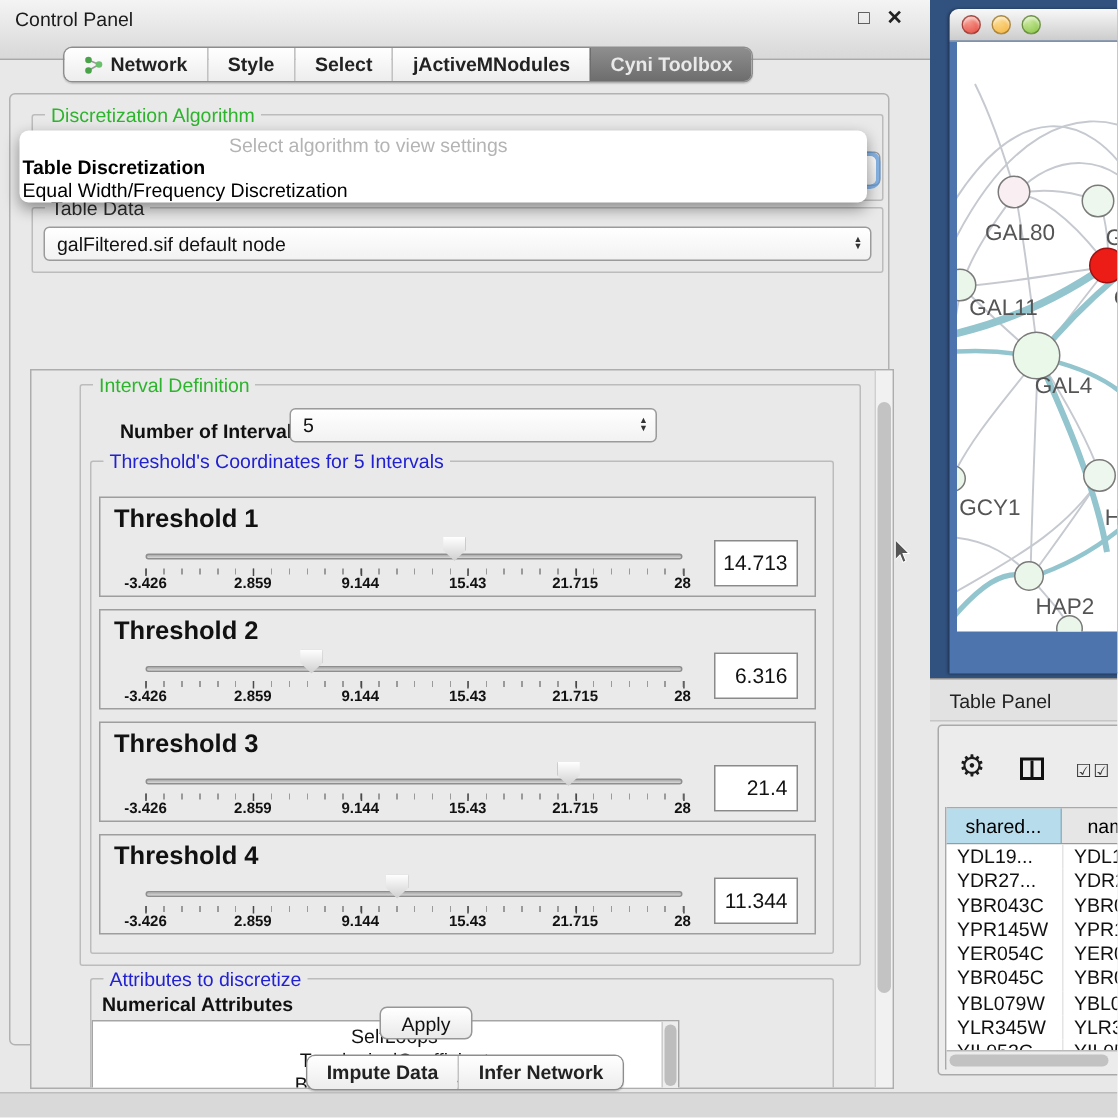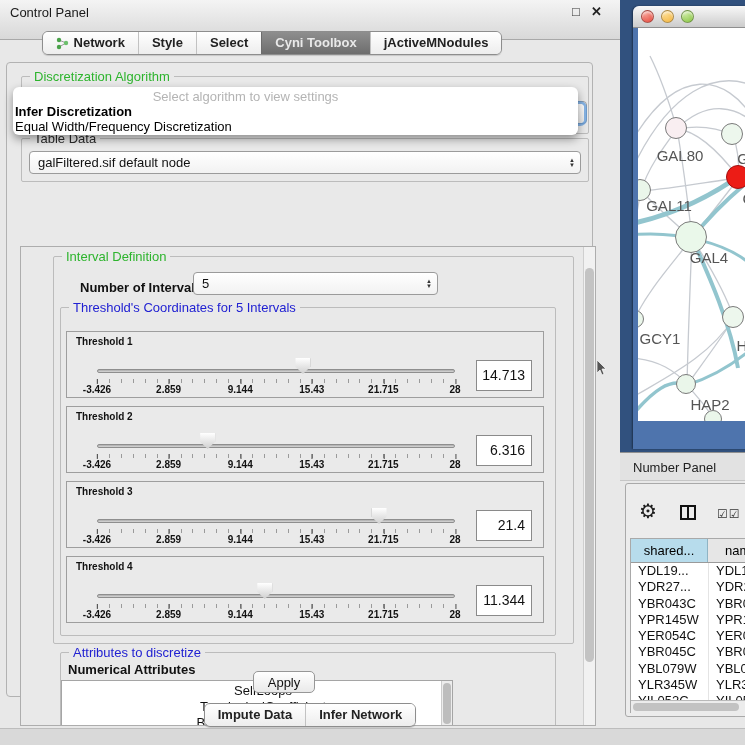--- a/index.html
+++ b/index.html
@@ -49,21 +49,21 @@
   .popup .opt2{position:absolute;left:2px;top:32px;color:#000;}
 
   
   .viewport{position:absolute;left:13px;top:183px;width:576px;height:480px;
     border:1px solid #adadad;overflow:hidden;background:#e9e9e9;}
   .vscroll{position:absolute;right:0;top:0;width:12px;height:100%;background:#f1f1f1;border-left:1px solid #cfcfcf;}
   .vscroll .thumb{position:absolute;left:1px;width:9px;border-radius:5px;background:#c3c3c3;}
 
   
   .th-panel{position:absolute;left:45px;width:478px;height:67px;background:#eaeaea;border:1px solid #9e9e9e;}
-  .th-title{position:absolute;left:9px;top:4px;font-size:10px;font-weight:bold;color:#111;}
+  .th-title{position:absolute;left:9px;top:4px;font-size:17px;font-weight:bold;color:#111;}
   .th-track{position:absolute;left:30px;top:37px;width:358px;height:4px;border:1px solid #8e8e8e;
     border-radius:3px;background:linear-gradient(#ababab,#d9d9d9);}
   .th-handle{position:absolute;top:26px;width:15px;height:16px;z-index:2;
     background:linear-gradient(#ffffff,#cfcfcf);
     clip-path:polygon(0 0,100% 0,100% 55%,50% 100%,0 55%);
     filter:drop-shadow(0 0 1px #777);}
   .minor{position:absolute;left:30px;top:47px;width:358px;height:4px;
     background-image:repeating-linear-gradient(90deg,#9a9a9a 0 1px,transparent 1px 11.93px);}
   .ticks{position:absolute;left:30px;top:46px;width:358px;height:18px;}
   .tick{position:absolute;transform:translateX(-50%);top:6px;font-size:10px;font-weight:bold;color:#111;white-space:nowrap;}
@@ -143,25 +143,25 @@
           </svg>
         </span>
         <span>Network</span>
       </div>
       <div class="seg">
           <span>Style</span>
         </div>
       <div class="seg">
           <span>Select</span>
         </div>
+      <div class="seg">
+          <span>jActiveMNodules</span>
+        </div>
       <div class="seg sel">
           <span>Cyni Toolbox</span>
-        </div>
-      <div class="seg">
-          <span>jActiveMNodules</span>
         </div>
     </div>
   </div>
 
   <div class="cp-content">
 
     <div class="grp" style="left:14px;top:13px;width:568px;height:58px;">
       <span class="gt green">Discretization Algorithm</span>
     </div>
     <div class="combo" style="left:22px;top:38px;width:558px;height:23px;">
@@ -358,21 +358,21 @@
           <div class="nv-node" style="left: 84px; top: 278px; width: 22px; height: 22px; background: rgb(237, 247, 237);"></div>
           <span class="nv-label" style="left: 104px; top: 309px;">H</span>
           <div class="nv-node" style="left: 38px; top: 346px; width: 20px; height: 20px; background: rgb(234, 246, 234);"></div>
           <span class="nv-label" style="left: 72px; top: 368px;">HAP2</span>
           <div class="nv-node" style="left: 66px; top: 382px; width: 18px; height: 18px; background: rgb(234, 246, 234);"></div>
         </div>
     </div>
   </div>
 
   <div class="tp-header">
-    <span class="tp-title">Number Panel</span>
+    <span class="tp-title">Table Panel</span>
   </div>
 
   <div class="tp-body">
     <span class="tp-gear">⚙</span>
     <span class="tp-coltable"></span>
     <span class="tp-checks">☑☑</span>
 
     <div class="tbl">
       <div class="tbl-head">
         <div class="c1">shared...</div>
@@ -417,21 +417,21 @@
         </div>
         </div>
       <div class="hscroll">
           <div class="thumb"></div>
         </div>
     </div>
   </div>
 
   <div class="popup">
     <div class="prompt">Select algorithm to view settings</div>
-    <div class="opt1">Infer Discretization</div>
+    <div class="opt1">Table Discretization</div>
     <div class="opt2">Equal Width/Frequency Discretization</div>
   </div>
 
   <svg class="cursor" width="11" height="16" viewBox="0 0 11 16">
     <polygon points="0,0 0,13 3,10 5,15 7,14 5,9 9,9" fill="#555" stroke="#fff" stroke-width="0.7"></polygon>
   </svg>
 
 </div>
 
 </body></html>

